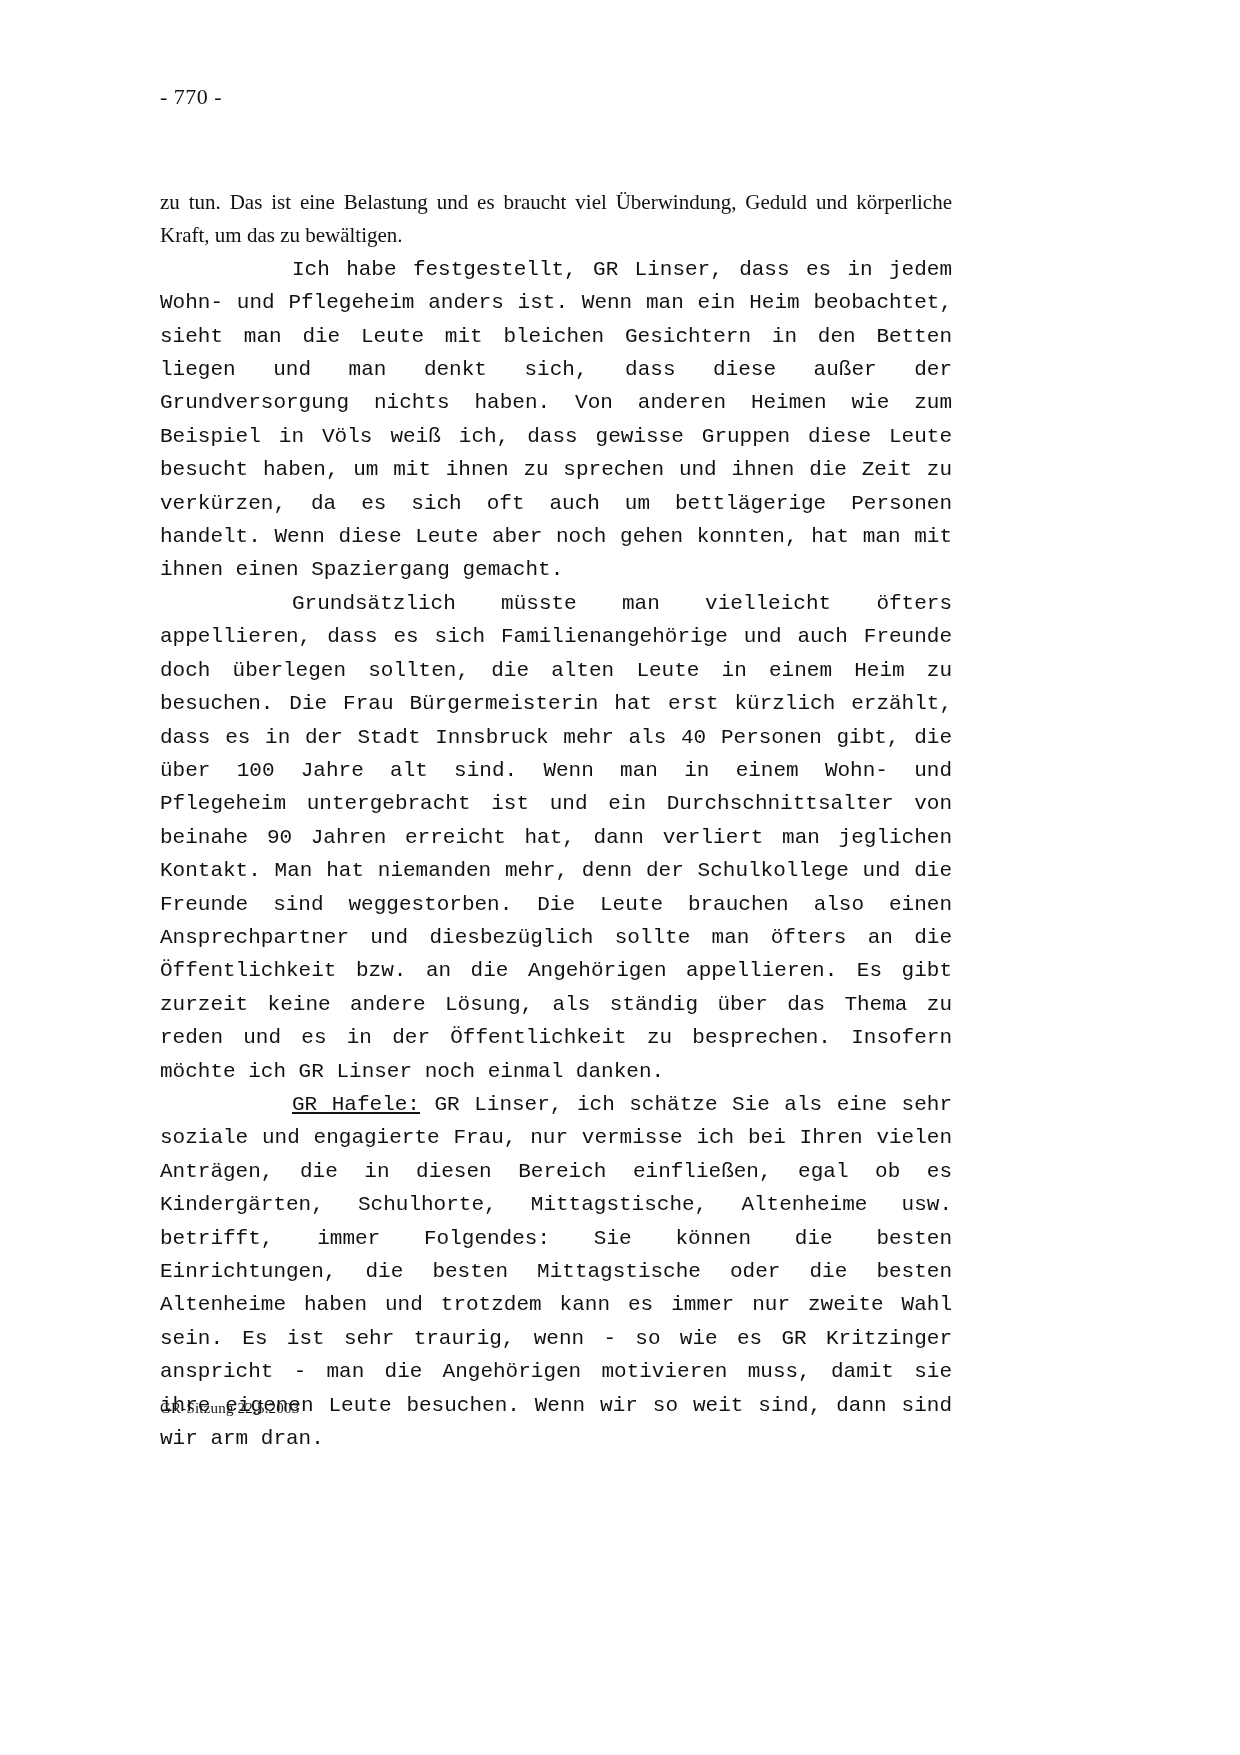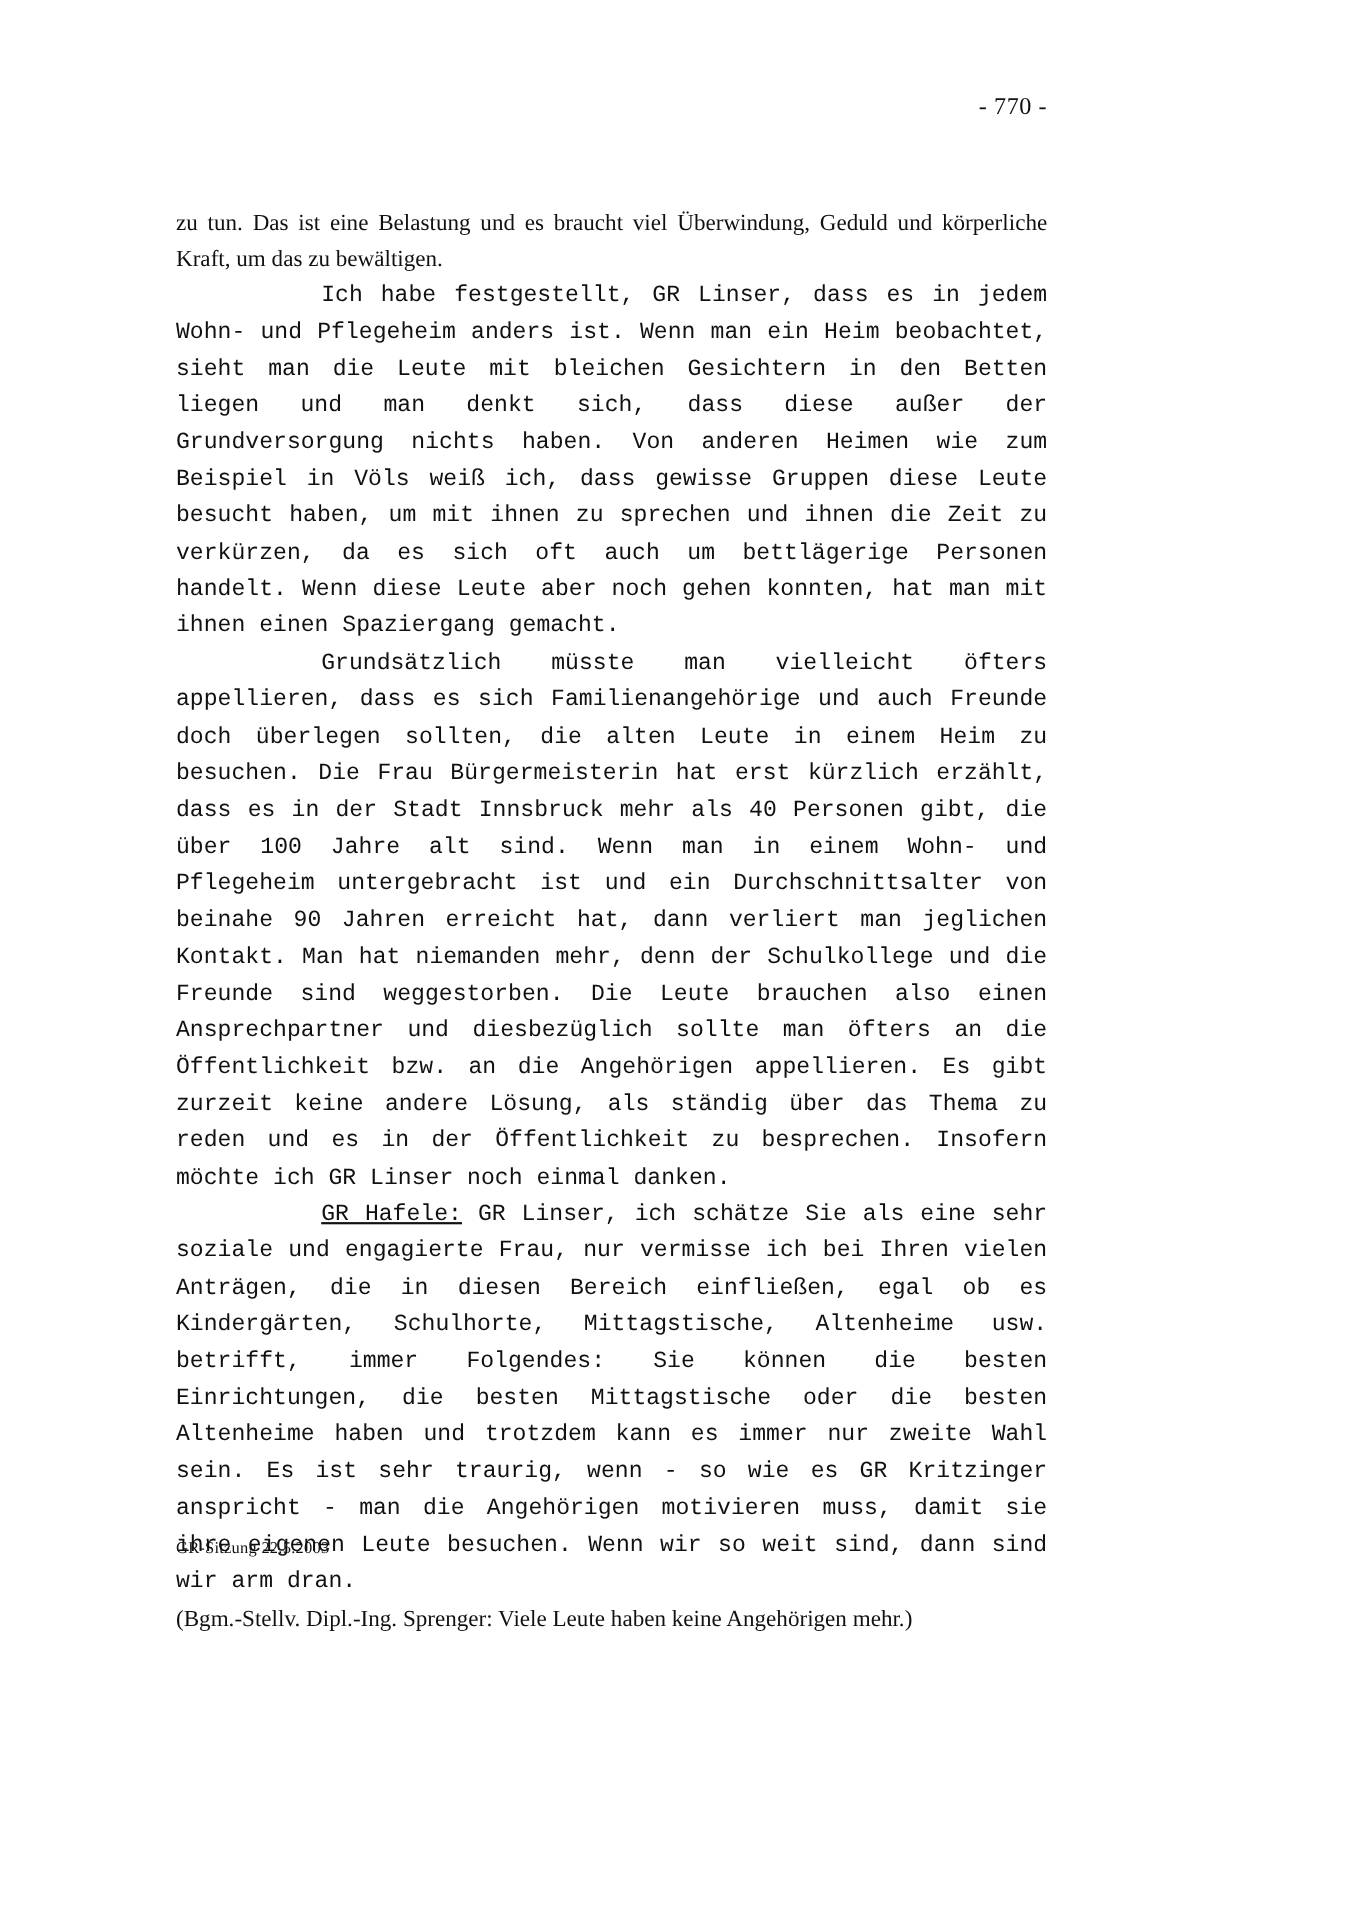--- a/index.html
+++ b/index.html
@@ -17,21 +17,21 @@
   .page {
     position: absolute;
     inset: 0;
     background: #ffffff;
   }
   .page-number {
     position: absolute;
     top: 84px;
     left: 160px;
     width: 792px;
-    text-align: right;
+    text-align: left;
     font-size: 22px;
     letter-spacing: 0.5px;
   }
   .text-block {
     position: absolute;
     top: 186px;
     left: 160px;
     width: 792px;
     font-size: 21px;
     line-height: 33.4px;
@@ -60,17 +60,16 @@
 <body>
 
 <div class="page">
   <div class="page-number">- 770 -</div>
 
   <div class="text-block" id="text-block">
       <p>zu tun. Das ist eine Belastung und es braucht viel Überwindung, Geduld und körperliche Kraft, um das zu bewältigen.</p>
       <p class="indent">Ich habe festgestellt, GR Linser, dass es in jedem Wohn- und Pflegeheim anders ist. Wenn man ein Heim beobachtet, sieht man die Leute mit bleichen Gesichtern in den Betten liegen und man denkt sich, dass diese außer der Grundversorgung nichts haben. Von anderen Heimen wie zum Beispiel in Völs weiß ich, dass gewisse Gruppen diese Leute besucht haben, um mit ihnen zu sprechen und ihnen die Zeit zu verkürzen, da es sich oft auch um bettlägerige Personen handelt. Wenn diese Leute aber noch gehen konnten, hat man mit ihnen einen Spaziergang gemacht.</p>
       <p class="indent">Grundsätzlich müsste man vielleicht öfters appellieren, dass es sich Familienangehörige und auch Freunde doch überlegen sollten, die alten Leute in einem Heim zu besuchen. Die Frau Bürgermeisterin hat erst kürzlich erzählt, dass es in der Stadt Innsbruck mehr als 40 Personen gibt, die über 100 Jahre alt sind. Wenn man in einem Wohn- und Pflegeheim untergebracht ist und ein Durchschnittsalter von beinahe 90 Jahren erreicht hat, dann verliert man jeglichen Kontakt. Man hat niemanden mehr, denn der Schulkollege und die Freunde sind weggestorben. Die Leute brauchen also einen Ansprechpartner und diesbezüglich sollte man öfters an die Öffentlichkeit bzw. an die Angehörigen appellieren. Es gibt zurzeit keine andere Lösung, als ständig über das Thema zu reden und es in der Öffentlichkeit zu besprechen. Insofern möchte ich GR Linser noch einmal danken.</p>
       <p class="indent"><span class="speaker-underline">GR Hafele:</span> GR Linser, ich schätze Sie als eine sehr soziale und engagierte Frau, nur vermisse ich bei Ihren vielen Anträgen, die in diesen Bereich einfließen, egal ob es Kindergärten, Schulhorte, Mittagstische, Altenheime usw. betrifft, immer Folgendes: Sie können die besten Einrichtungen, die besten Mittagstische oder die besten Altenheime haben und trotzdem kann es immer nur zweite Wahl sein. Es ist sehr traurig, wenn - so wie es GR Kritzinger anspricht - man die Angehörigen motivieren muss, damit sie ihre eigenen Leute besuchen. Wenn wir so weit sind, dann sind wir arm dran.</p>
-      <p>(Bgm.-Stellv. Dipl.-Ing. Sprenger: Viele Leute haben keine Angehörigen mehr.)</p>
     </div>
 
   <div class="page-footer">GR-Sitzung 22.5.2003</div>
 </div>
 
 </body></html>

